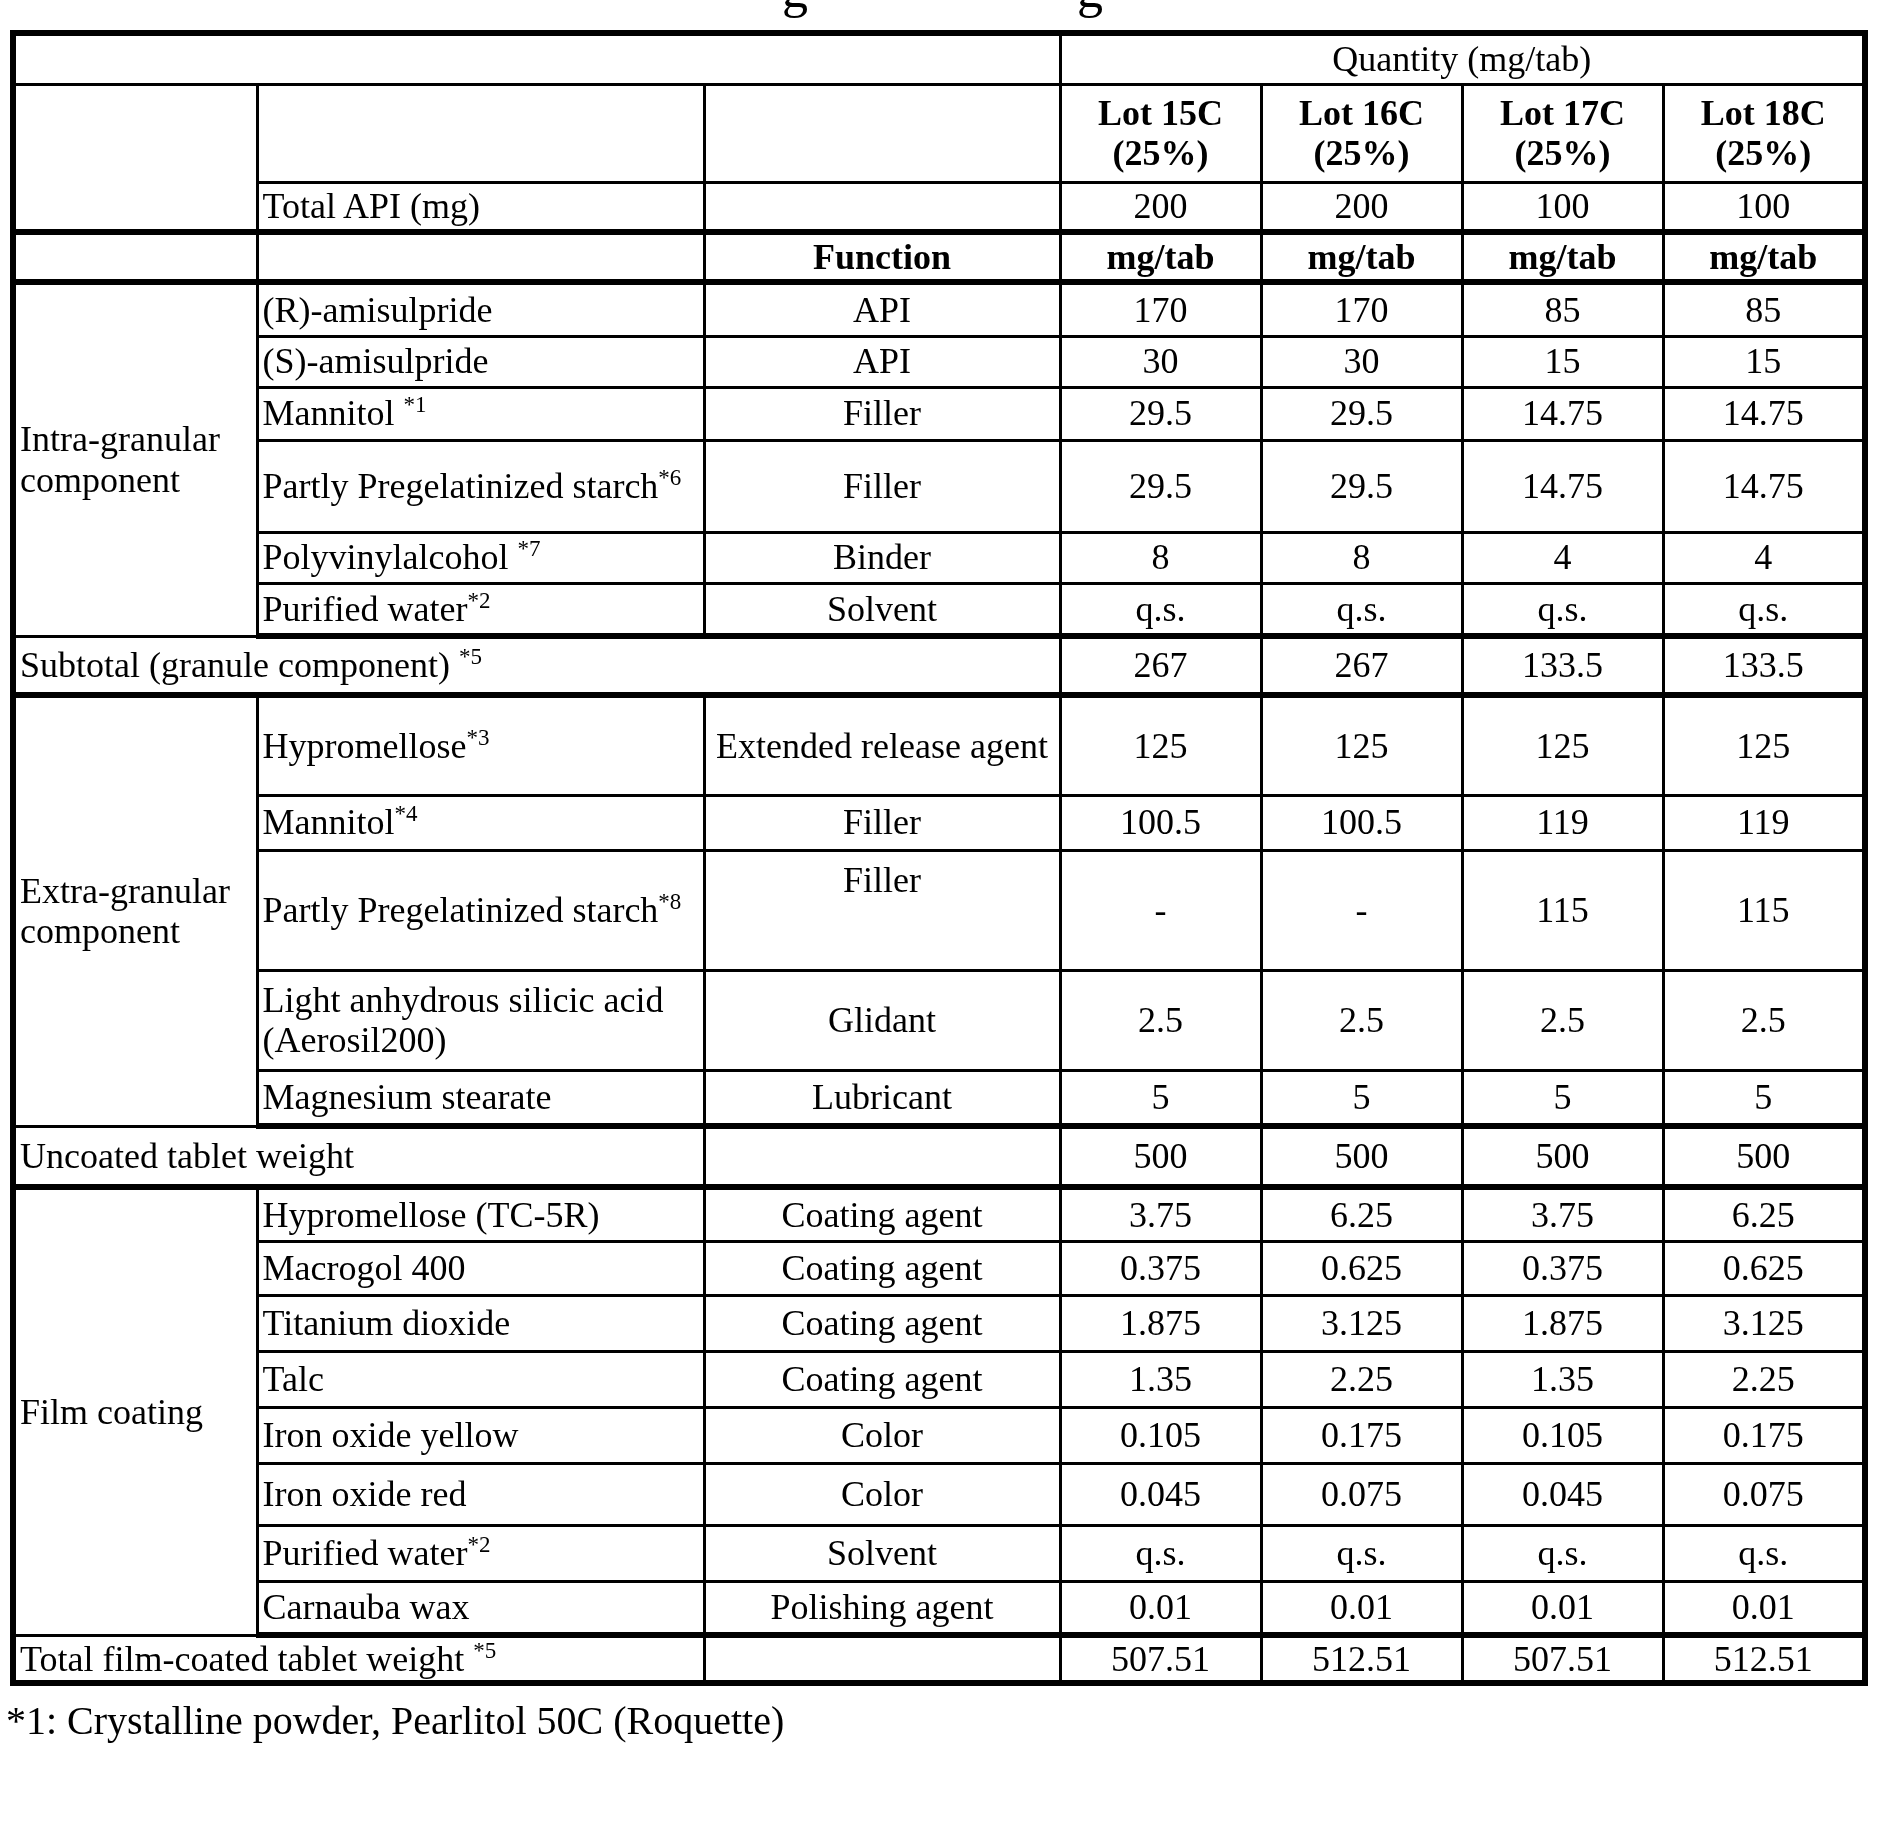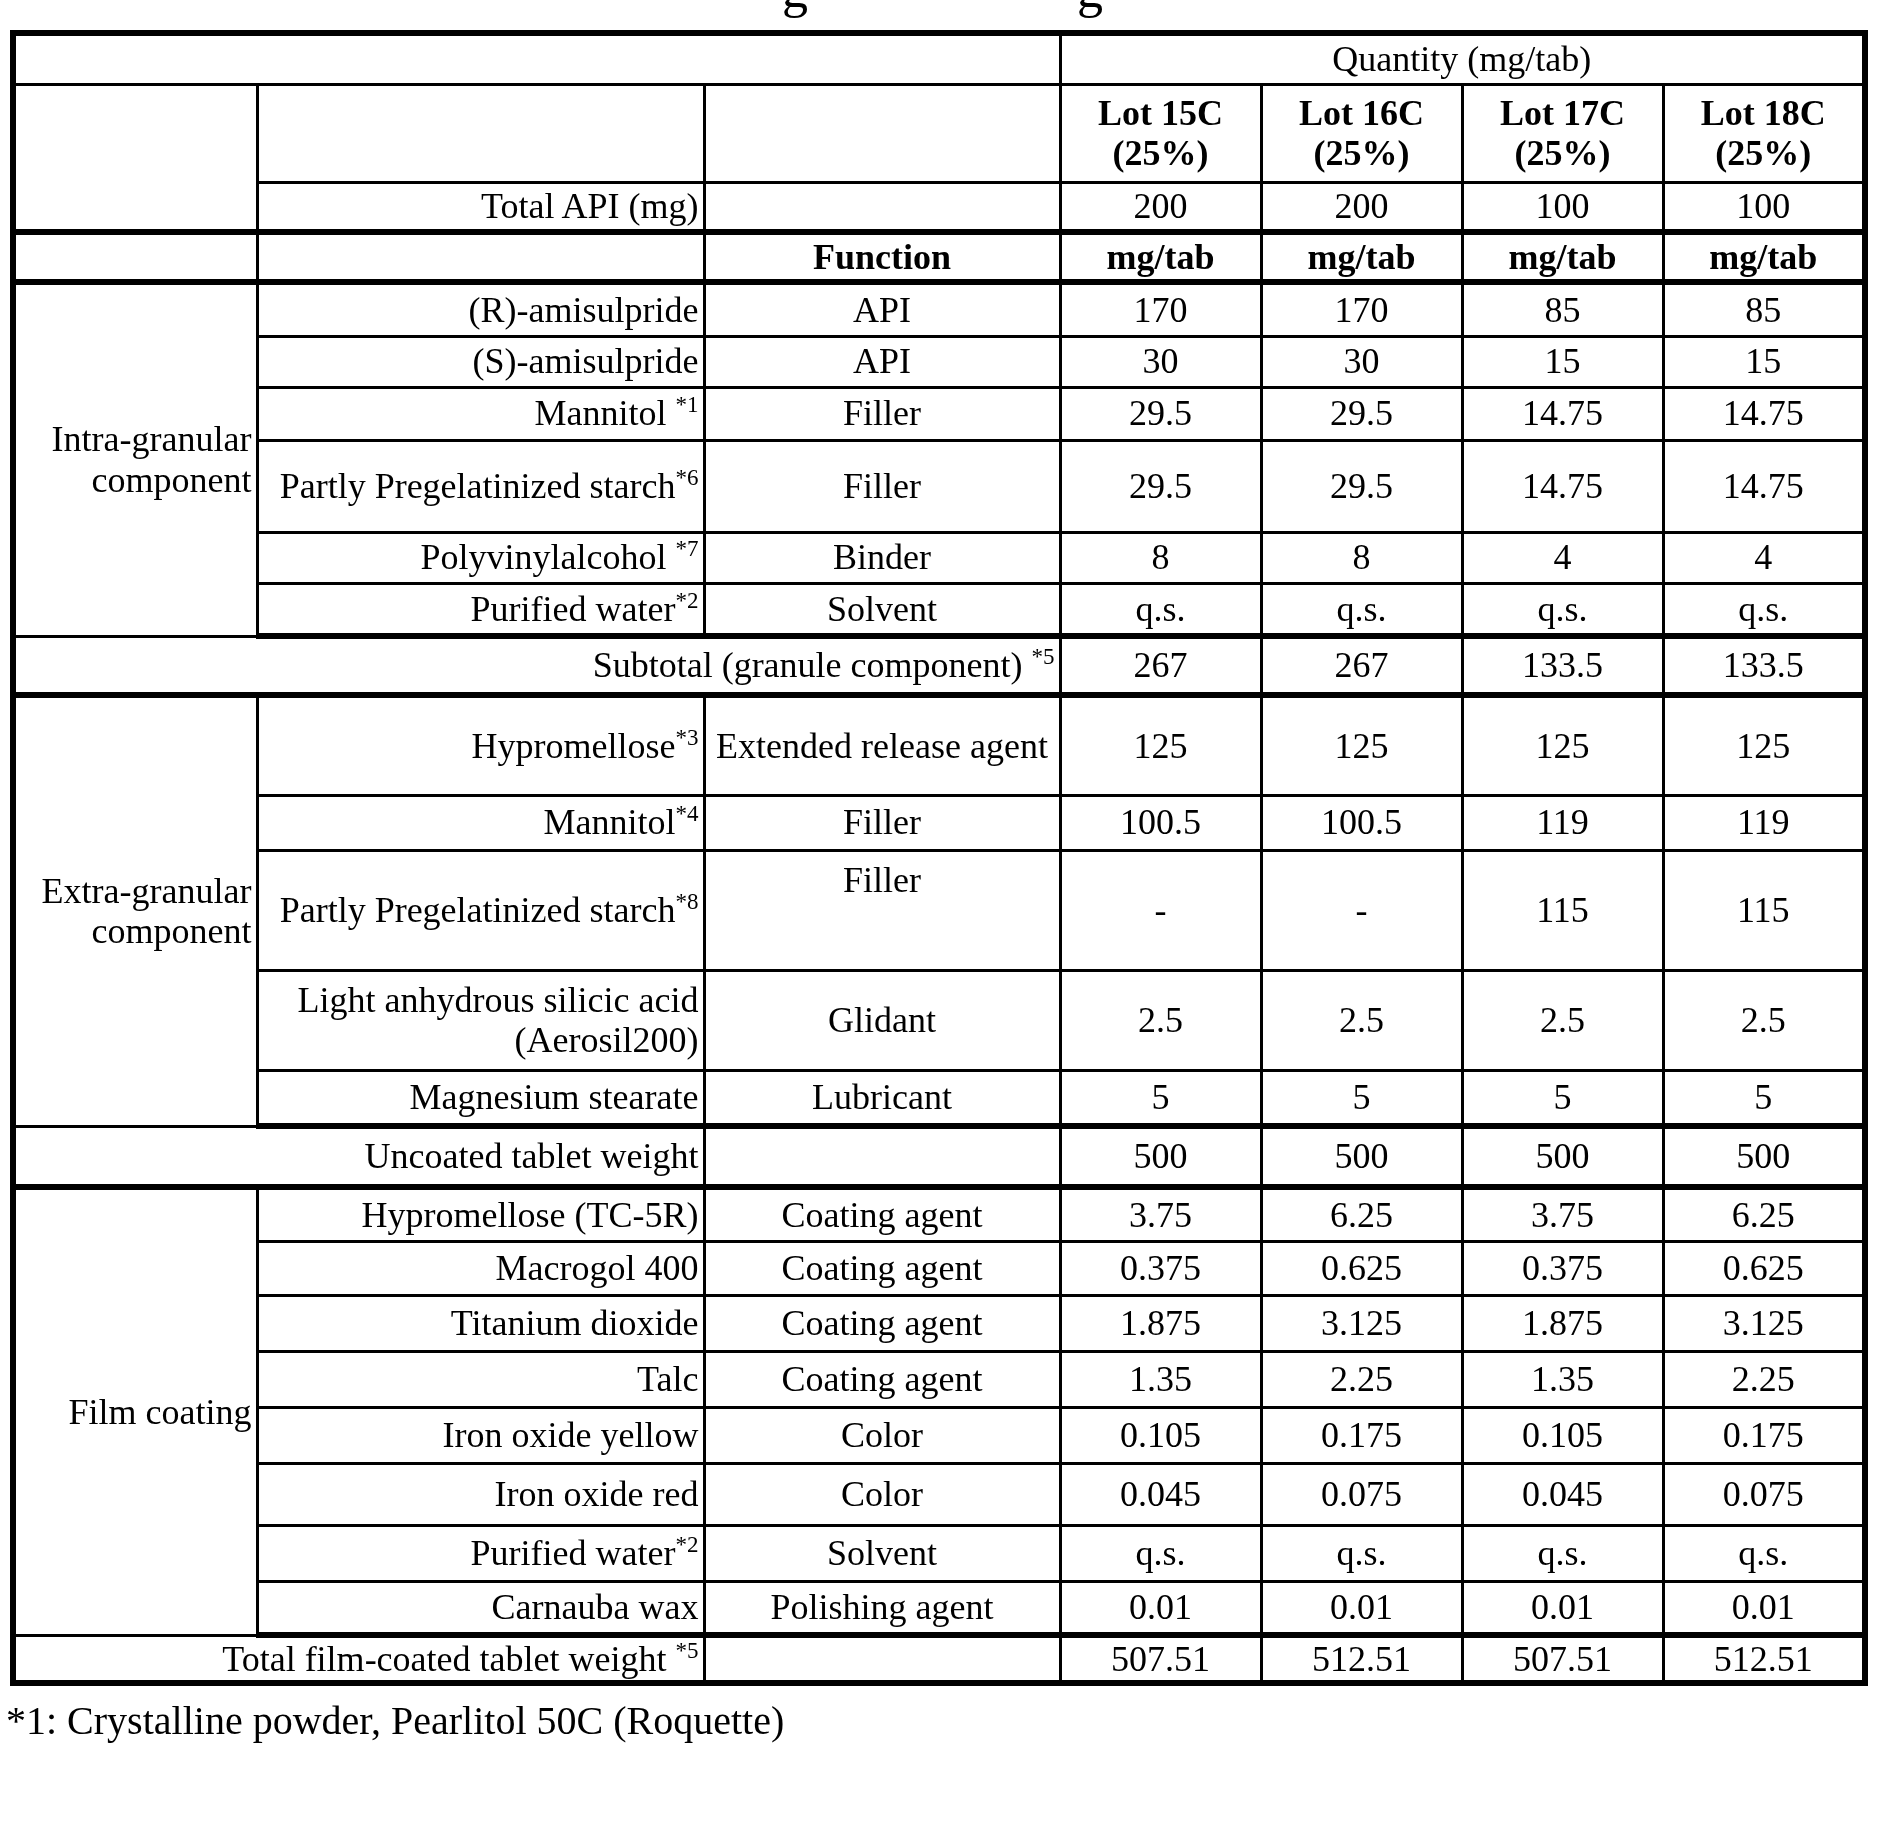--- a/index.html
+++ b/index.html
@@ -19,21 +19,21 @@
     width:1854px;margin-left:10px;
   }
   td{
     border:3px solid #000;
     font-size:36px;line-height:1.12;
     padding:1px 4px;vertical-align:middle;
     overflow:hidden;
   }
   table{border:6px solid #000;}
   .c{text-align:center;}
-  .l{text-align:right;}
+  .l{text-align:left;}
   .b{font-weight:bold;}
   .sup{font-size:23px;position:relative;top:-13px;}
   .func-top{vertical-align:top;padding-top:8px;}
   tr.sec td{border-bottom-width:6px;}
   tr.sect td{border-top-width:6px;}
   .lot-line{display:block;text-align:center;}
 
   
   .r1{height:51px;}  .r2{height:98px;margin-top:43px;}  .r3{height:50px;}  .r4{height:50px;}
   .r5{height:54px;}  .r6{height:51px;}  .r7{height:53px;}  .r8{height:92px;}

